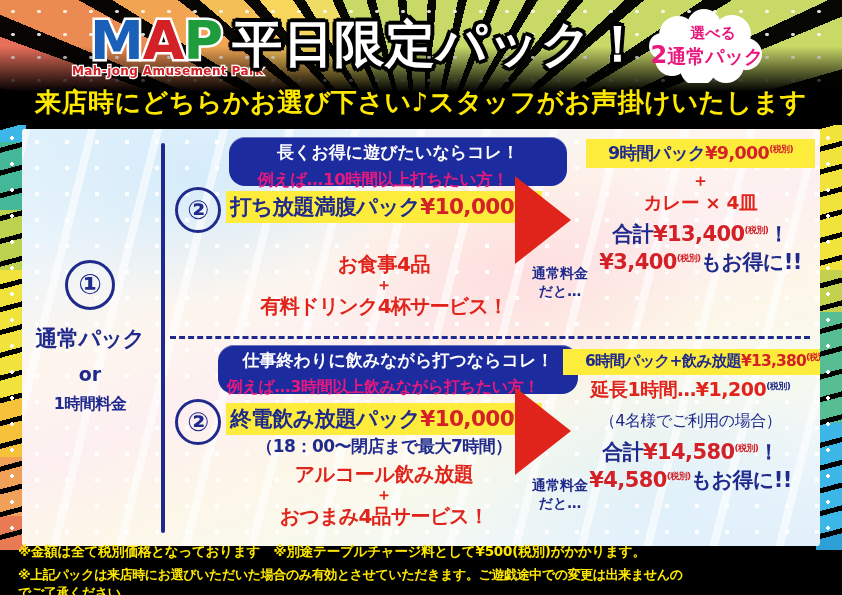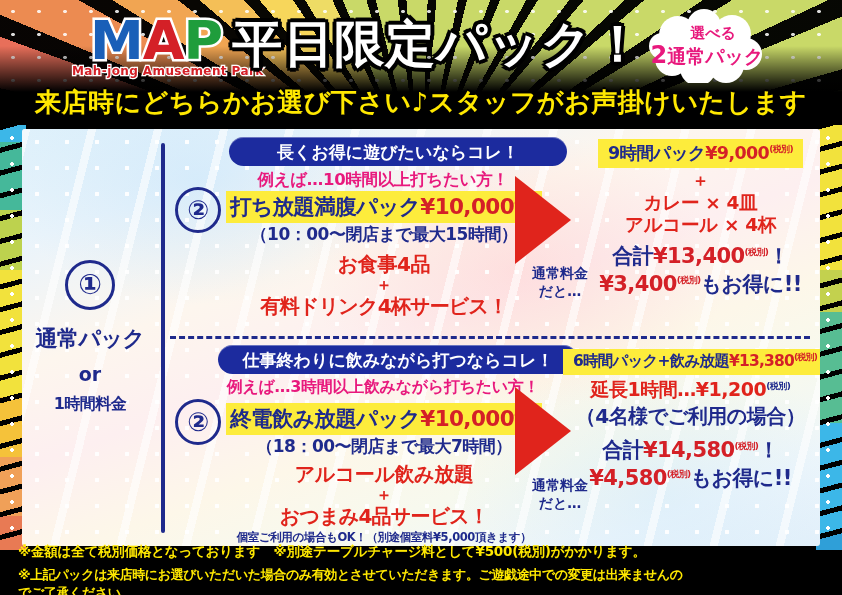--- a/index.html
+++ b/index.html
@@ -194,21 +194,21 @@
   .offer-top{top:2px;}
   .offer-bot{top:210px;}
 
   .hrule{
     position:absolute;left:148px;top:207px;width:640px;height:0;
     border-top:3.5px dashed #1f2a8c;
   }
 
   .pill{
     position:absolute;left:64px;top:6px;
-    min-width:290px;padding:4px 24px 2px;
+    min-width:290px;padding:4px 24px 22px;
     background:#1c2b9e;border-radius:16px;
     color:#fff;font-size:17px;font-weight:bold;
     text-align:center;white-space:nowrap;
     box-shadow:0 1px 0 rgba(255,255,255,.35) inset;
   }
   .offer-bot .pill{left:53px;min-width:312px;}
 
   .circ2{
     position:absolute;left:10px;top:56px;
     width:40px;height:40px;border-radius:50%;
@@ -271,34 +271,34 @@
     border-left:56px solid #e0241c;
     border-top:44px solid transparent;
     border-bottom:44px solid transparent;
   }
   .offer-bot .arrow{top:48px;}
 
   
   .res{position:absolute;left:418px;top:8px;width:235px;text-align:center;}
   .offer-bot .res{left:398px;width:255px;top:10px;}
   .res-hl{
-    display:inline-block;background:#fdec3c;padding:2px 10px 3px;
+    display:inline-block;background:#fdec3c;padding:2px 22px 3px;
     color:#1f2a8c;font-size:17.5px;font-weight:bold;letter-spacing:-.6px;
     white-space:nowrap;
   }
   .offer-bot .res-hl{font-size:15.5px;letter-spacing:-.8px;}
   .res-hl .yen{color:#d42027;}
   .res-plus{color:#e0241c;font-size:17px;font-weight:bold;margin-top:1px;}
   .res-item{color:#e0241c;font-size:18.5px;font-weight:bold;line-height:1.2;
     letter-spacing:-.3px;white-space:nowrap;}
   .res-ext{color:#e0241c;font-size:19px;font-weight:bold;letter-spacing:-.5px;
     white-space:nowrap;margin-top:2px;}
   .res-ext .tax{color:#1f2a8c;}
-  .res-cond{color:#1f2a8c;font-size:20px;font-weight:bold;letter-spacing:-.5px;
-    white-space:nowrap;}
+  .res-cond{color:#1f2a8c;font-size:16px;font-weight:normal;letter-spacing:-.5px;
+    white-space:nowrap;margin-top:8px;}
   .res-total{
     margin-top:6px;color:#1f2a8c;font-size:21px;font-weight:bold;
     letter-spacing:-.6px;white-space:nowrap;
   }
   .res-total .yen{color:#d42027;}
   .res-save{
     color:#1f2a8c;font-size:21px;font-weight:bold;letter-spacing:-.6px;
     white-space:nowrap;
   }
   .res-save .yen{color:#d42027;}
@@ -385,60 +385,57 @@
 
         <div class="offer offer-top">
           <div class="pill">長くお得に遊びたいならコレ！</div>
           <div class="circ2">②</div>
           <div class="ex">例えば…10時間以上打ちたい方！</div>
 
           <div class="packline">
             <span class="pack-hl"><span>打ち放題満腹パック</span><span class="yen">¥10,000</span><span class="tax">(税別)</span></span>
           </div>
 
-          <div class="hours">（10：00〜閉店まで最大15時間）</div>
 
           <div class="perk">
             <div class="perk-a">お食事4品</div>
             <div class="perk-plus">＋</div>
             <div class="perk-b">有料ドリンク4杯サービス！</div>
           </div>
 
           <div class="arrow"></div>
           <div class="normal">
             <div>通常料金</div>
             <div>だと…</div>
           </div>
 
           <div class="res">
             <span class="res-hl"><span>9時間パック</span><span class="yen">¥9,000</span><span class="tax">(税別)</span></span>
             <div class="res-plus">＋</div>
             <div class="res-item">カレー × 4皿</div>
-            <div class="res-item">アルコール × 4杯</div>
             <div class="res-total"><span>合計</span><span class="yen">¥13,400</span><span class="tax">(税別)</span><span>！</span></div>
             <div class="res-save"><span class="yen">¥3,400</span><span class="tax">(税別)</span><span>もお得に!!</span></div>
           </div>
         </div>
 
         <div class="offer offer-bot">
           <div class="pill">仕事終わりに飲みながら打つならコレ！</div>
           <div class="circ2">②</div>
           <div class="ex">例えば…3時間以上飲みながら打ちたい方！</div>
 
           <div class="packline">
             <span class="pack-hl"><span>終電飲み放題パック</span><span class="yen">¥10,000</span><span class="tax">(税別)</span></span>
           </div>
 
           <div class="hours">（18：00〜閉店まで最大7時間）</div>
 
           <div class="perk">
             <div class="perk-a">アルコール飲み放題</div>
             <div class="perk-plus">＋</div>
             <div class="perk-b">おつまみ4品サービス！</div>
-            <div class="perk-note">個室ご利用の場合もOK！（別途個室料¥5,000頂きます）</div>
           </div>
 
           <div class="arrow"></div>
           <div class="normal">
             <div>通常料金</div>
             <div>だと…</div>
           </div>
 
           <div class="res">
             <span class="res-hl"><span>6時間パック+飲み放題</span><span class="yen">¥13,380</span><span class="tax">(税別)</span></span>

